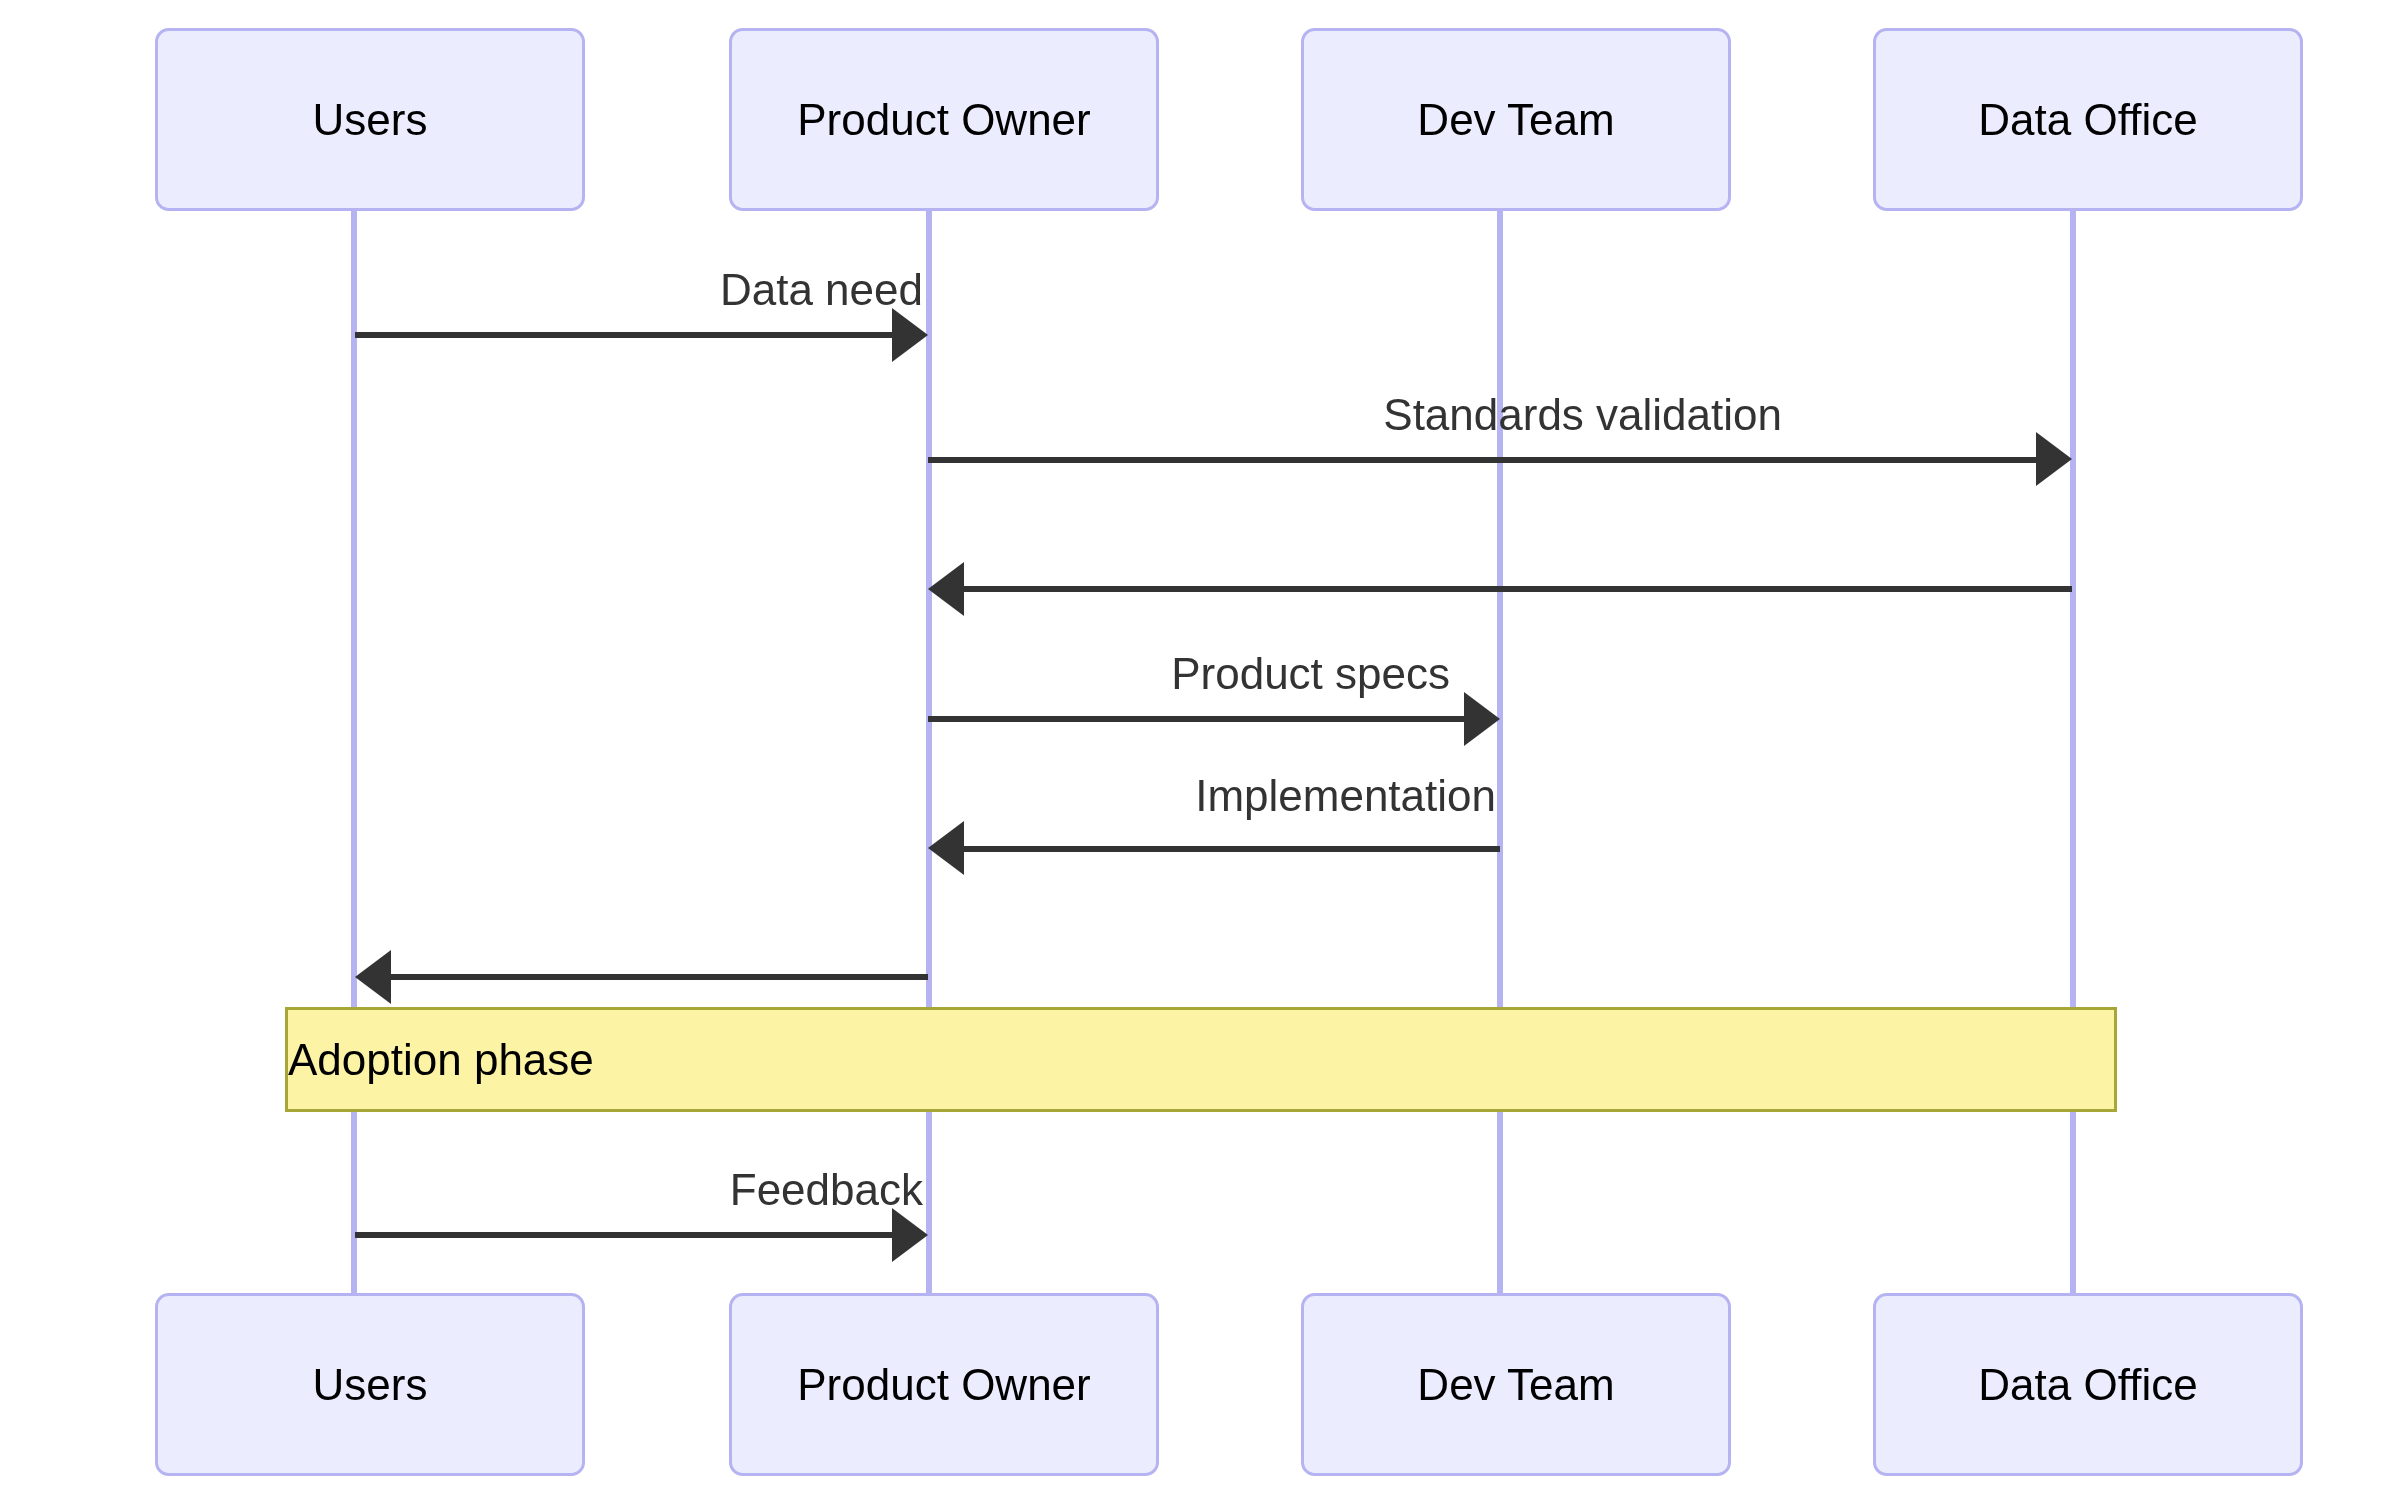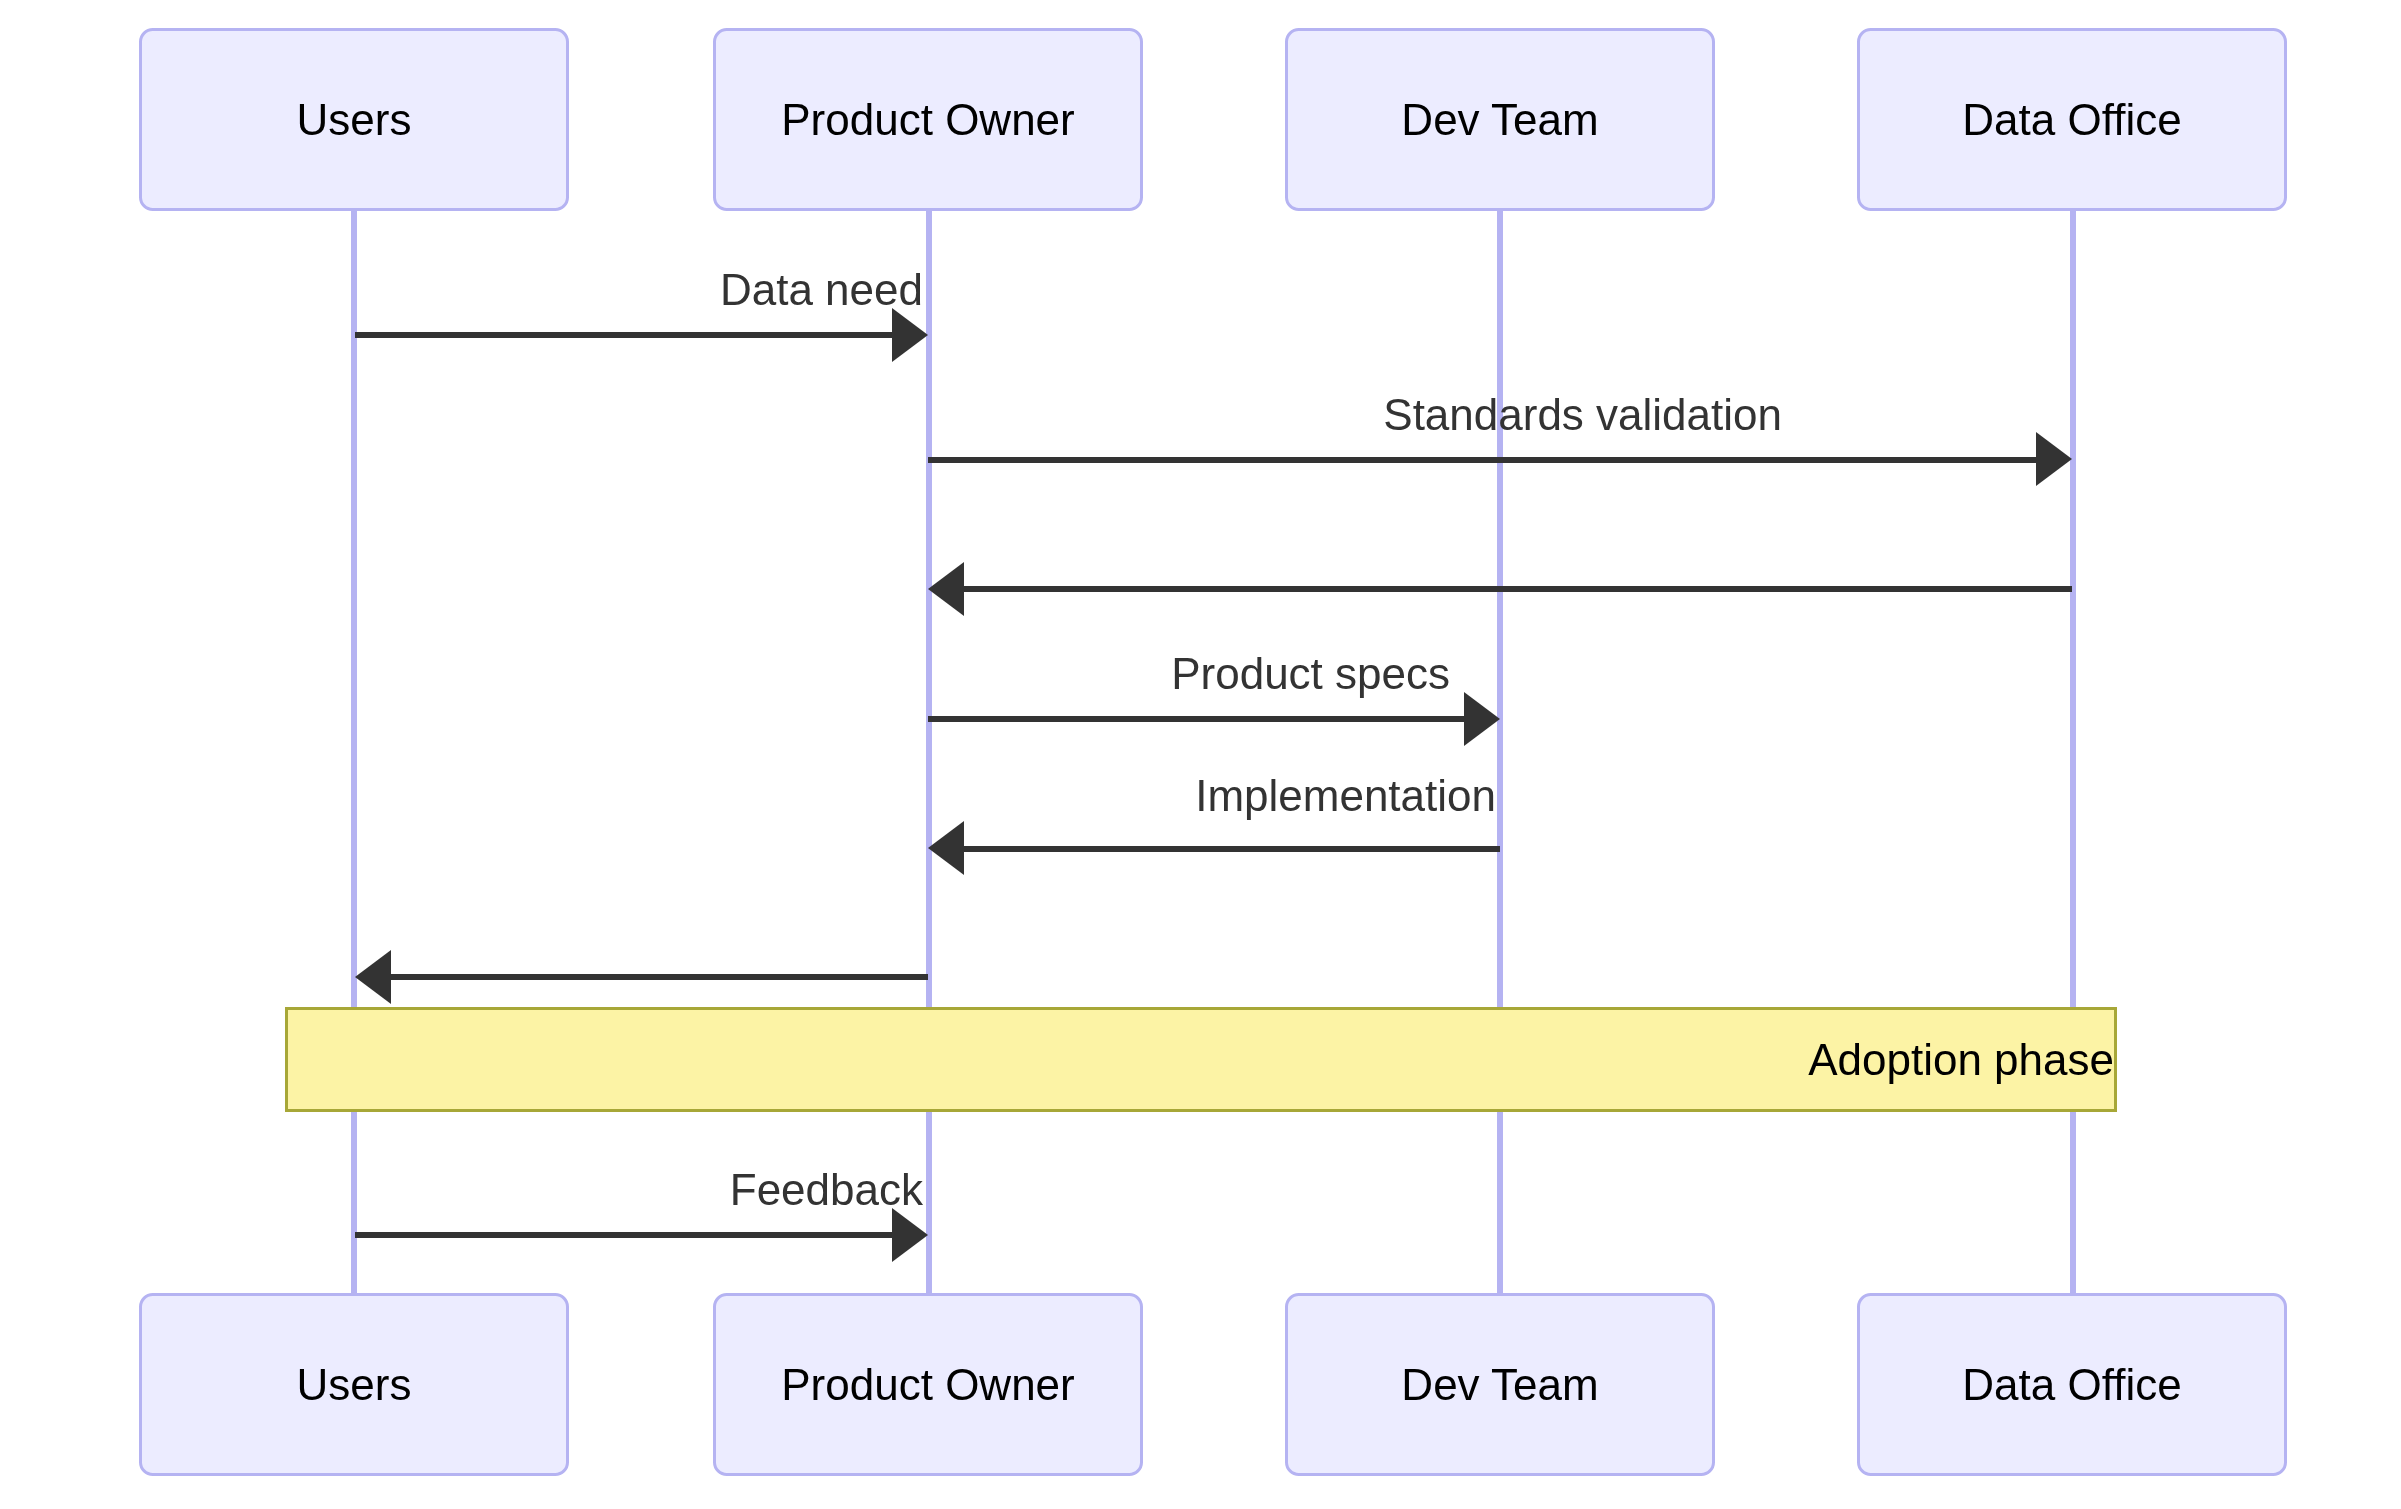--- a/index.html
+++ b/index.html
@@ -14,20 +14,21 @@
   .actor-box{
     position:absolute;
     width:430px;height:183px;
     box-sizing:border-box;
     background:#ECECFF;
     border:3.1px solid #B5B3F2;
     border-radius:13.8px;
     display:flex;align-items:center;justify-content:center;
     font-size:44px;color:#000000;
     z-index:4;
+    margin-left:16px;
   }
   .pos-users-top{left:139px;top:28px}
   .pos-po-top{left:713px;top:28px}
   .pos-dev-top{left:1285px;top:28px}
   .pos-do-top{left:1857px;top:28px}
   .pos-users-bot{left:139px;top:1293px}
   .pos-po-bot{left:713px;top:1293px}
   .pos-dev-bot{left:1285px;top:1293px}
   .pos-do-bot{left:1857px;top:1293px}
 
@@ -83,21 +84,21 @@
   
   .m7-line{left:355px;top:1232px;width:537px}
   .m7-head{left:892px;top:1208px}
   .m7-label{left:360px;top:1163px}
 
   
   .note{
     position:absolute;left:285px;top:1007px;width:1832px;height:105px;
     box-sizing:border-box;
     background:#FCF3A5;border:3.1px solid #A7A737;
-    display:flex;align-items:center;justify-content:flex-end;
+    display:flex;align-items:center;justify-content:flex-start;
     font-size:44px;color:#000000;z-index:2;
   }
 </style>
 </head>
 <body>
 
 <div class="stage">
 
   <div class="lifeline life-users"></div>
   <div class="lifeline life-po"></div>

